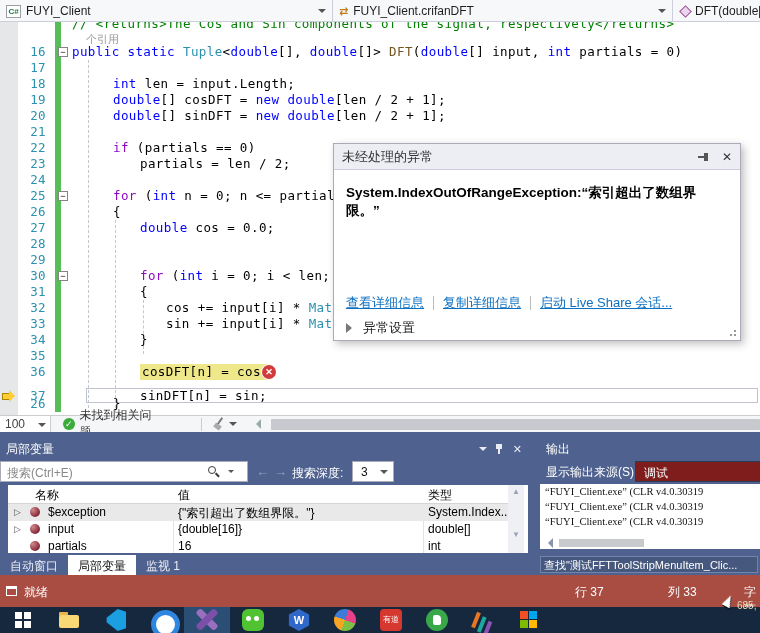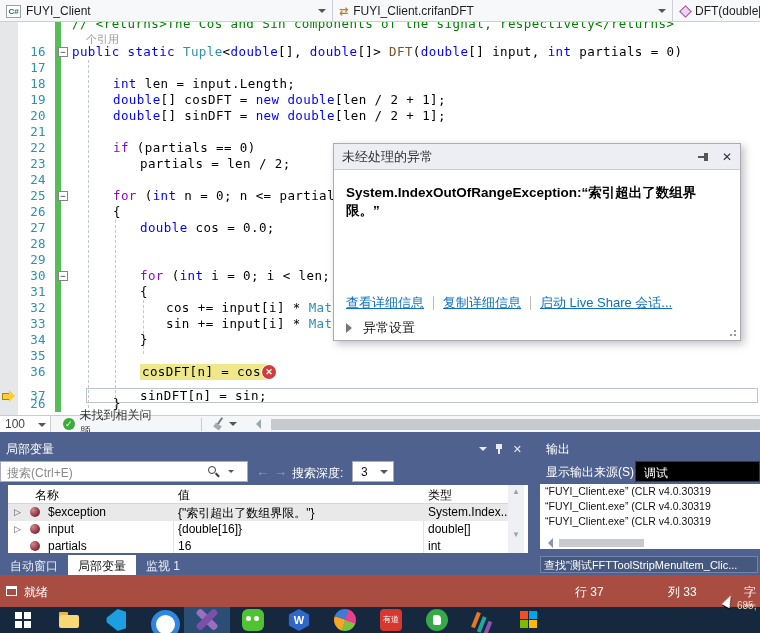--- a/index.html
+++ b/index.html
@@ -109,23 +109,23 @@
   .vscroll{position:absolute;left:508px;top:45px;width:16px;height:68px;background:#eef0f4;color:#9aa2b5;font-size:8px;text-align:center}
   .vscroll .up{margin-top:2px}.vscroll .dn{margin-top:34px}
 
   
   .vsplit{position:absolute;left:528px;top:0;width:12px;height:113px;background:#4f618e}
 
   
   .output{position:absolute;left:540px;top:0;width:220px;height:113px}
   .osrc{position:absolute;left:0;top:18px;width:220px;height:26px;color:#fff}
   .osrclbl{position:absolute;left:6px;top:6px}
-  .osrcbox{position:absolute;left:95px;top:3px;width:125px;height:21px;background:#000000;border:1px solid #2c3a58;color:#fff;padding:3px 0 0 8px}
+  .osrcbox{position:absolute;left:95px;top:3px;width:125px;height:21px;background:#7f1d1d;border:1px solid #2c3a58;color:#fff;padding:3px 0 0 8px}
   .otext{position:absolute;left:0;top:44px;width:220px;height:53px;background:#fff;overflow:hidden;
-         font-family:Liberation Sans, sans-serif;font-size:10.5px;line-height:15px;color:#111;white-space:nowrap}
+         font-family:Liberation Serif, serif;font-size:10.5px;line-height:15px;color:#111;white-space:nowrap}
   .oline{padding-left:5px}
   .oscroll{position:absolute;left:0;top:97px;width:220px;height:12px;background:#fff;display:flex;align-items:center}
   .oscroll .tri-l{margin:0 6px 0 3px;border-right-color:#8a93ad}
   .othumb{width:85px;height:8px;background:#c9cace}
 
   
   .tabsrow{position:absolute;left:0;top:553px;width:760px;height:22px;background:#4f618e;display:flex;align-items:flex-end}
   .ptab{height:20px;padding:3px 10px 0;color:#e8ebf4;white-space:nowrap}
   .ptab.active{background:#fff;color:#111}
   .findbox{position:absolute;left:540px;top:556px;width:218px;height:17px;background:#46587e;border:1px solid #7284ac;

